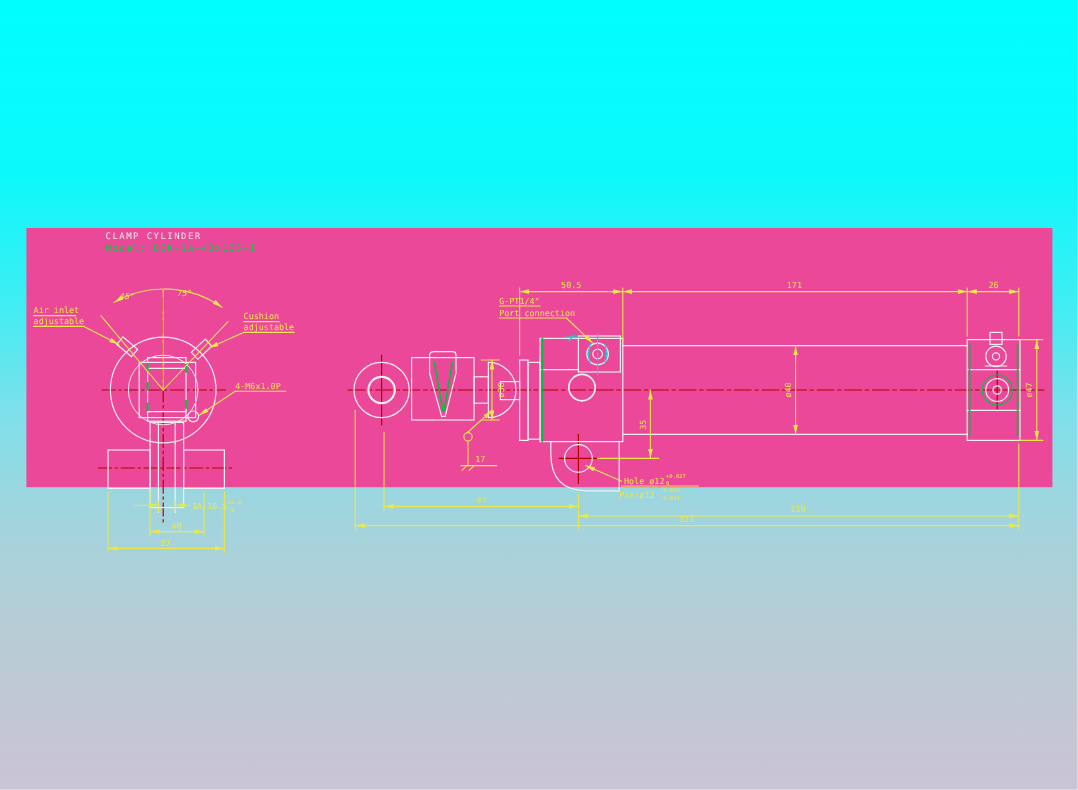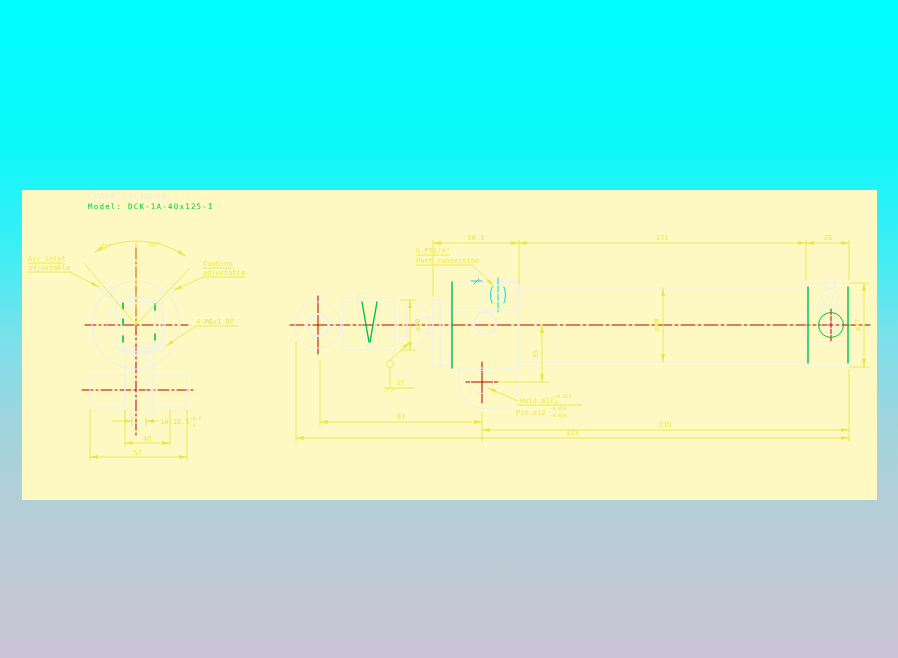--- a/index.html
+++ b/index.html
@@ -2,22 +2,22 @@
 <html><head>
 <meta charset="utf-8">
 <style>
   html,body{margin:0;padding:0;}
   body{
     width:898px;height:658px;overflow:hidden;position:relative;
     background:linear-gradient(180deg,#00feff 0%,#0cf8fb 22%,#3eeef4 38%,#7de0ea 52%,#9fd5de 64%,#b5cdd6 78%,#c4c7d3 92%,#cac3d6 100%);
     font-family:"DejaVu Sans Mono","Liberation Mono",monospace;
   }
   .canvas{
-    position:absolute;left:22px;top:190px;width:855px;height:310px;
-    background:#fef9c3;
+    position:absolute;left:22px;top:190px;width:855px;height:216px;
+    background:#ec4899;
   }
   svg text{font-family:"DejaVu Sans Mono","Liberation Mono",monospace;}
   .ttl{font-size:7.5px;letter-spacing:1.2px;}
   .ann{font-size:7px;}
   .dim{font-size:7px;}
   .tol{font-size:4.6px;}
   .deg{font-size:7px;font-style:italic;}
 </style>
 </head>
 <body>

